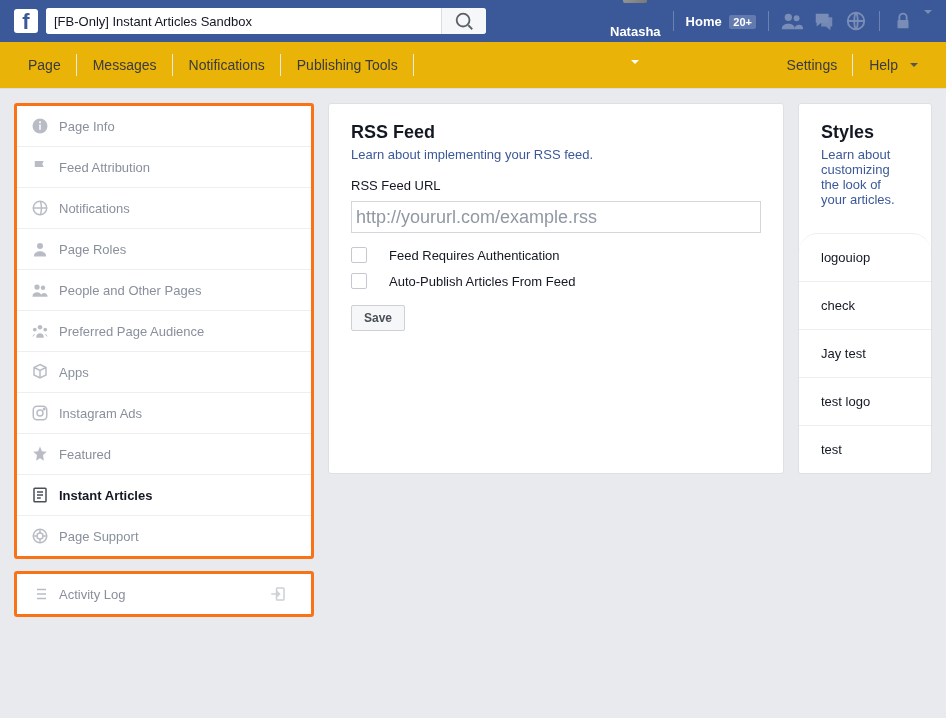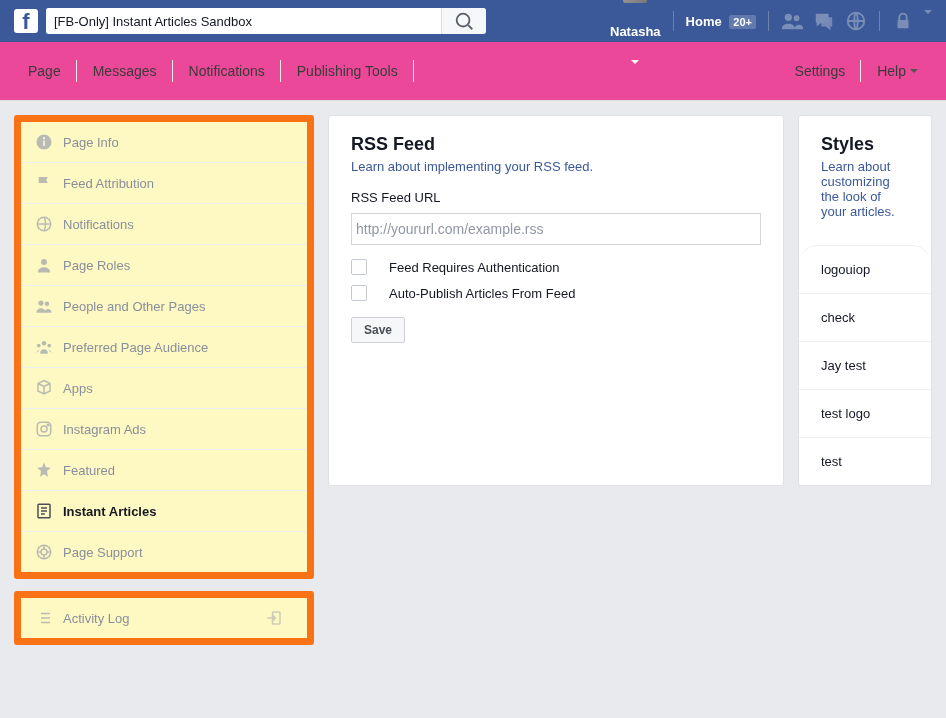--- a/index.html
+++ b/index.html
@@ -11,44 +11,44 @@
 .searchbtn{width:44px;display:flex;align-items:center;justify-content:center;background:#f6f7f8;border-left:1px solid #dcdee3;}
 .top-right{margin-left:auto;display:flex;align-items:center;gap:12px;color:#fff;font-size:13px;font-weight:bold;}
 .avatar-sm{width:24px;height:24px;border-radius:2px;background:linear-gradient(135deg,#aaa,#777);display:inline-block;}
 .userchip{display:flex;align-items:center;gap:21px;flex-direction:column;}
 .caret{width:0;height:0;border-left:4px solid transparent;border-right:4px solid transparent;border-top:4px solid #fff;display:inline-block;}
 .badge{background:#627aad;color:#fff;font-size:11px;padding:1px 4px;border-radius:2px;margin-left:4px;font-weight:bold;}
 .divider{width:1px;height:20px;background:rgba(255,255,255,0.25);}
 .tb-icons{display:flex;gap:10px;opacity:.55;}
 .tb-icon{width:22px;height:22px;}
 
-.tabbar{background:#ec4899;border-bottom:1px solid #ddd;height:42px;display:flex;align-items:stretch;padding:8px 12px;}
+.tabbar{background:#eab308;border-bottom:1px solid #ddd;height:42px;display:flex;align-items:stretch;padding:2px 12px;}
 .tabbar .tab{display:flex;align-items:center;padding:0 16px;color:#3b3b3b;font-size:14px;cursor:pointer;position:relative;}
 .tabbar .tab:not(:last-child)::after{content:"";position:absolute;right:0;top:10px;bottom:10px;width:1px;background:#e9e9e9;}
 .tabbar .spacer{flex:1;}
-.tabbar .tab.help{gap:4px;justify-content:space-between;}
+.tabbar .tab.help{gap:12px;justify-content:space-between;}
 .caret-dark{width:0;height:0;border-left:4px solid transparent;border-right:4px solid transparent;border-top:4px solid #555;display:inline-block;}
 
 .page{display:flex;gap:14px;padding:14px;align-items:flex-start;}
 .sidebar{width:300px;}
-.sidecard{background:#fef9c3;border:7px solid #f97316;border-radius:3px;margin-bottom:12px;overflow:hidden;}
+.sidecard{background:#ffffff;border:3px solid #f97316;border-radius:3px;margin-bottom:12px;overflow:hidden;}
 .siderow{display:flex;align-items:center;padding:11px 14px;border-bottom:1px solid #eceef1;color:#898f9c;font-size:13px;cursor:pointer;}
 .siderow:last-child{border-bottom:none;}
 .siderow .ic{width:18px;height:18px;margin-right:10px;opacity:.7;flex:none;}
 .siderow.active{color:#141823;font-weight:bold;}
 .siderow.active .ic{opacity:1;}
 .siderow .out{margin-left:auto;opacity:.5;}
 
 .main{flex:1;display:flex;flex-direction:row;gap:14px;}
 .card{background:#fff;border:1px solid #dfe0e4;border-radius:3px;}
 .card .inner{padding:18px 22px;}
 h2{font-size:18px;font-weight:bold;margin:0 0 4px;color:#141823;}
 .learn{color:#3b5998;font-size:13px;display:inline-block;margin-bottom:16px;}
 .label{font-size:13px;color:#141823;margin-bottom:8px;}
-.textinput{width:400px;max-width:100%;height:30px;border:1px solid #d3d6db;background:#fff;padding:0 4px;font-size:14px;color:#333;margin-bottom:14px;}
+.textinput{width:400px;max-width:100%;height:30px;border:1px solid #d3d6db;background:#fff;padding:0 4px;font-size:18px;color:#333;margin-bottom:14px;}
 .textinput::placeholder{color:#9197a3;}
 .chk{display:flex;align-items:center;gap:22px;margin-bottom:10px;color:#141823;font-size:13px;}
 .chkbox{width:14px;height:14px;border:1px solid #c4c9d1;border-radius:2px;background:#fff;}
 .savebtn{border:1px solid #ced0d4;background:#f6f7f9;color:#4b4f56;font-weight:bold;font-size:12px;padding:5px 12px;border-radius:2px;cursor:pointer;margin-top:6px;}
 .stylelist{border-top:1px solid #eceef1;border-radius:19px;}
 .stylerow{padding:16px 22px;border-bottom:1px solid #eceef1;color:#141823;font-size:13px;}
 .stylerow:last-child{border-bottom:none;}
 
 svg{display:block;}
 </style>

